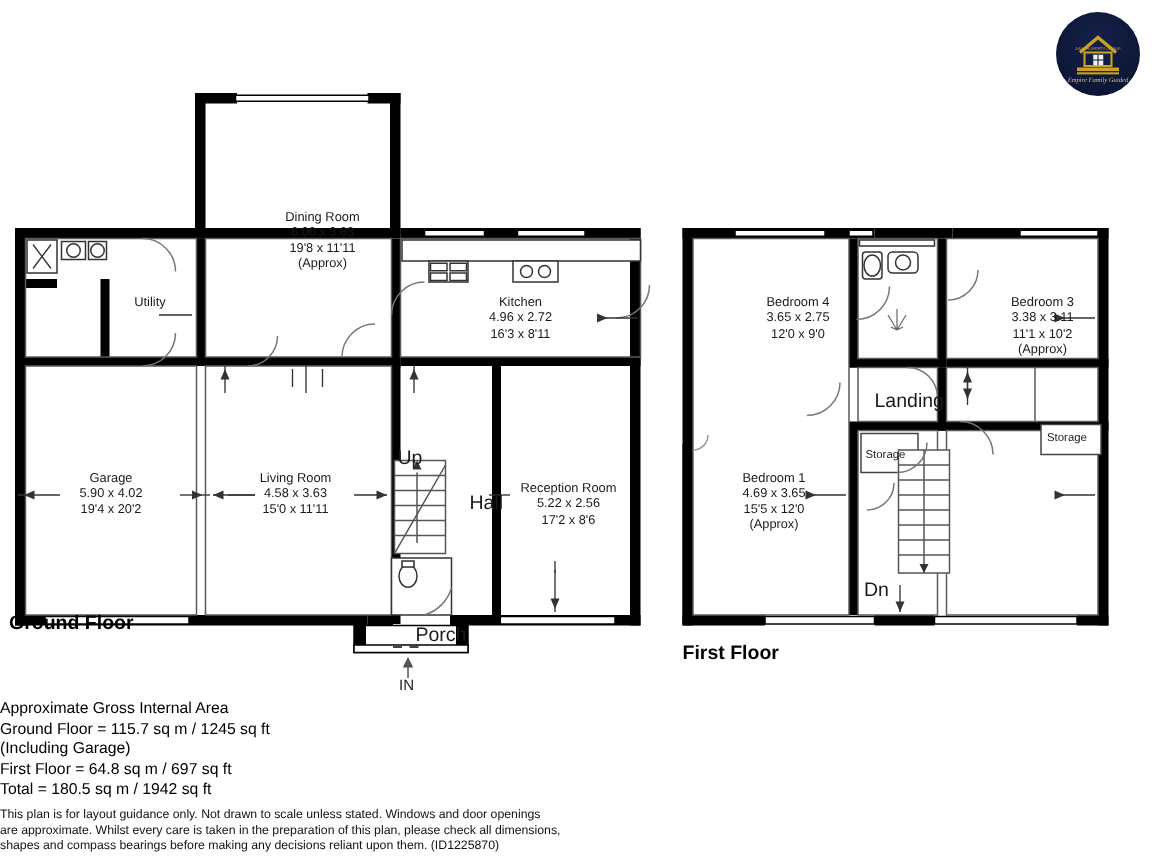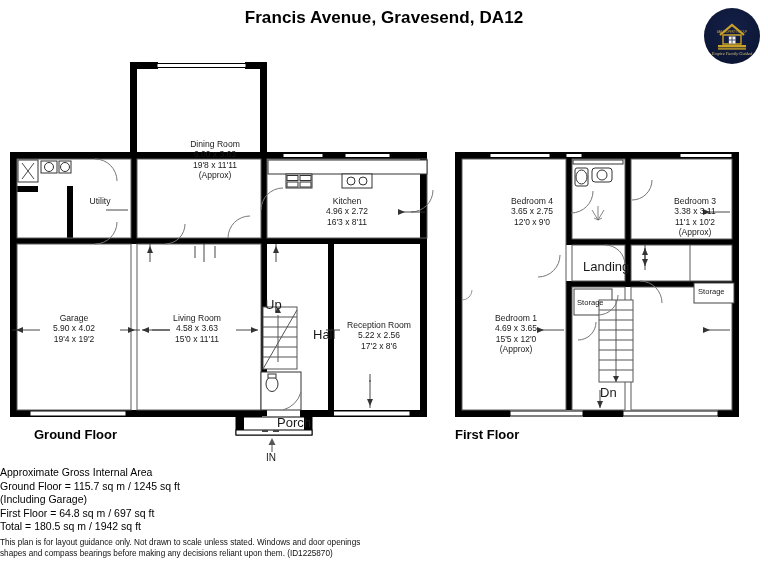--- a/index.html
+++ b/index.html
@@ -11,21 +11,21 @@
     font-size:17px;font-weight:bold;letter-spacing:.1px;
   }
 
   
   .logo{position:absolute;left:704px;top:8px;width:56px;height:56px;border-radius:50%;
         background:radial-gradient(circle at 50% 35%, #15204a 0%, #0e1838 60%, #0a1230 100%);
         overflow:hidden;}
   .logo svg{display:block;}
 
   .floorlabel{position:absolute;font-size:13px;font-weight:bold;}
-  #gf-label{left:6px;top:427px;margin-left:28px;}
+  #gf-label{left:6px;top:407px;}
   #ff-label{left:455px;top:427px;}
 
   
   .room{position:absolute;text-align:center;font-size:8.5px;line-height:10.4px;
         white-space:nowrap;color:#1a1a1a;}
   .room .nm{font-size:8.6px;}
 
   .tiny{position:absolute;font-size:13px;white-space:nowrap;color:#1a1a1a;}
 
   
@@ -33,21 +33,20 @@
   .footer .f1{font-size:10.5px;line-height:13.6px;}
   .footer .f2{font-size:8.2px;line-height:10.6px;margin-top:4px;color:#111;}
 
   svg.plan{position:absolute;left:0;top:0;}
 </style>
 </head>
 <body>
 
 <div id="stage">
 
-  <div class="title">Francis Avenue, Gravesend, DA12</div>
 
   <div class="logo">
     <svg width="56" height="56" viewBox="0 0 56 56">
       <path d="M16 27 L28 17 L40 27" fill="none" stroke="#c9a227" stroke-width="2.2"></path>
       <path d="M19 27 h18 v9 h-18 z" fill="none" stroke="#c9a227" stroke-width="1.4"></path>
       <rect x="24.5" y="28.5" width="7" height="7" fill="#f2f2f2"></rect>
       <path d="M24.5 28.5 v7 M28 28.5 v7 M24.5 32 h7" stroke="#0e1838" stroke-width=".7"></path>
       <rect x="14" y="37" width="28" height="2.4" fill="#c9a227"></rect>
       <rect x="14" y="40.2" width="28" height="1.4" fill="#c9a227"></rect>
       <text x="28" y="25" font-size="2.6" fill="#c9a227" text-anchor="middle" font-family="Liberation Sans, sans-serif">AAA PROPERTY GROUP</text>
@@ -311,21 +310,21 @@
     <div>16'3 x 8'11</div>
   </div>
 
   <div class="room" style="left:60px;top:196px;width:80px;">
     <div class="nm">Utility</div>
   </div>
 
   <div class="room" style="left:14px;top:313px;width:120px;">
     <div class="nm">Garage</div>
     <div>5.90 x 4.02</div>
-    <div>19'4 x 19'2</div>
+    <div>19'4 x 20'2</div>
   </div>
 
   <div class="room" style="left:139px;top:313px;width:116px;">
     <div class="nm">Living Room</div>
     <div>4.58 x 3.63</div>
     <div>15'0 x 11'11</div>
   </div>
 
   <div class="room" style="left:325px;top:320px;width:108px;">
     <div class="nm">Reception Room</div>
@@ -355,28 +354,29 @@
     <div class="nm">Bedroom 1</div>
     <div>4.69 x 3.65</div>
     <div>15'5 x 12'0</div>
     <div>(Approx)</div>
   </div>
 
 
   <div class="tiny" style="left:583px;top:259px;">Landing</div>
   <div class="tiny" style="left:577px;top:298px;font-size:7.6px;">Storage</div>
   <div class="tiny" style="left:698px;top:287px;font-size:7.6px;">Storage</div>
-  <div class="tiny" style="left:600px;top:385px;">Dn</div>
+  <div class="tiny" style="left:576px;top:385px;">Dn</div>
 
   <div class="floorlabel" id="gf-label">Ground Floor</div>
   <div class="floorlabel" id="ff-label">First Floor</div>
 
   <div class="footer">
     <div class="f1">Approximate Gross Internal Area</div>
     <div class="f1">Ground Floor = 115.7 sq m / 1245 sq ft</div>
     <div class="f1">(Including Garage)</div>
     <div class="f1">First Floor = 64.8 sq m / 697 sq ft</div>
     <div class="f1">Total = 180.5 sq m / 1942 sq ft</div>
     <div class="f2">This plan is for layout guidance only. Not drawn to scale unless stated. Windows and door openings</div>
+    <div class="f2" style="margin-top:0">are approximate. Whilst every care is taken in the preparation of this plan, please check all dimensions,</div>
     <div class="f2" style="margin-top:0">shapes and compass bearings before making any decisions reliant upon them. (ID1225870)</div>
   </div>
 
 </div>
 
 </body></html>

